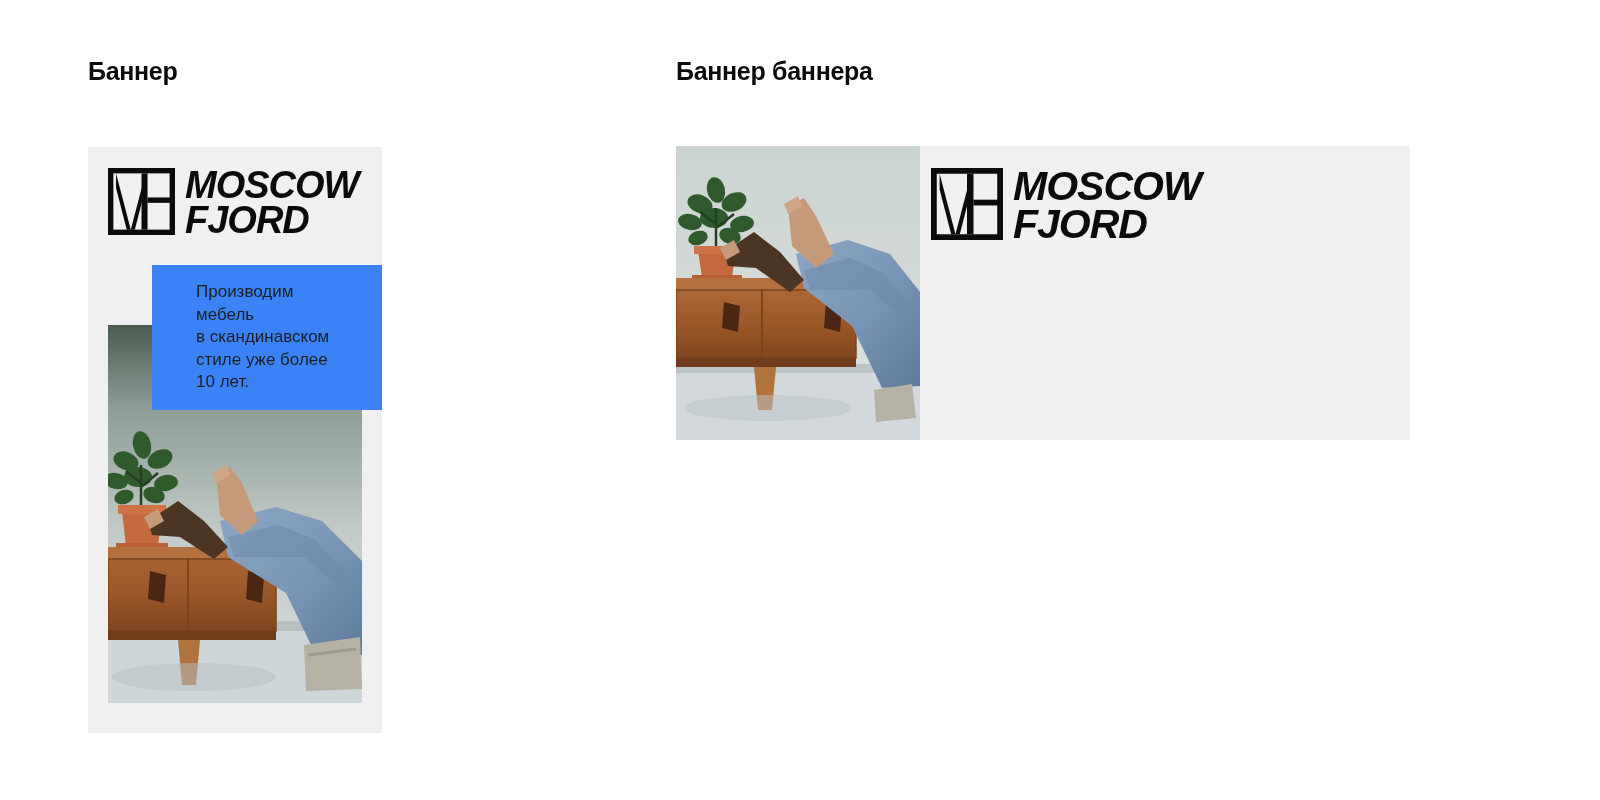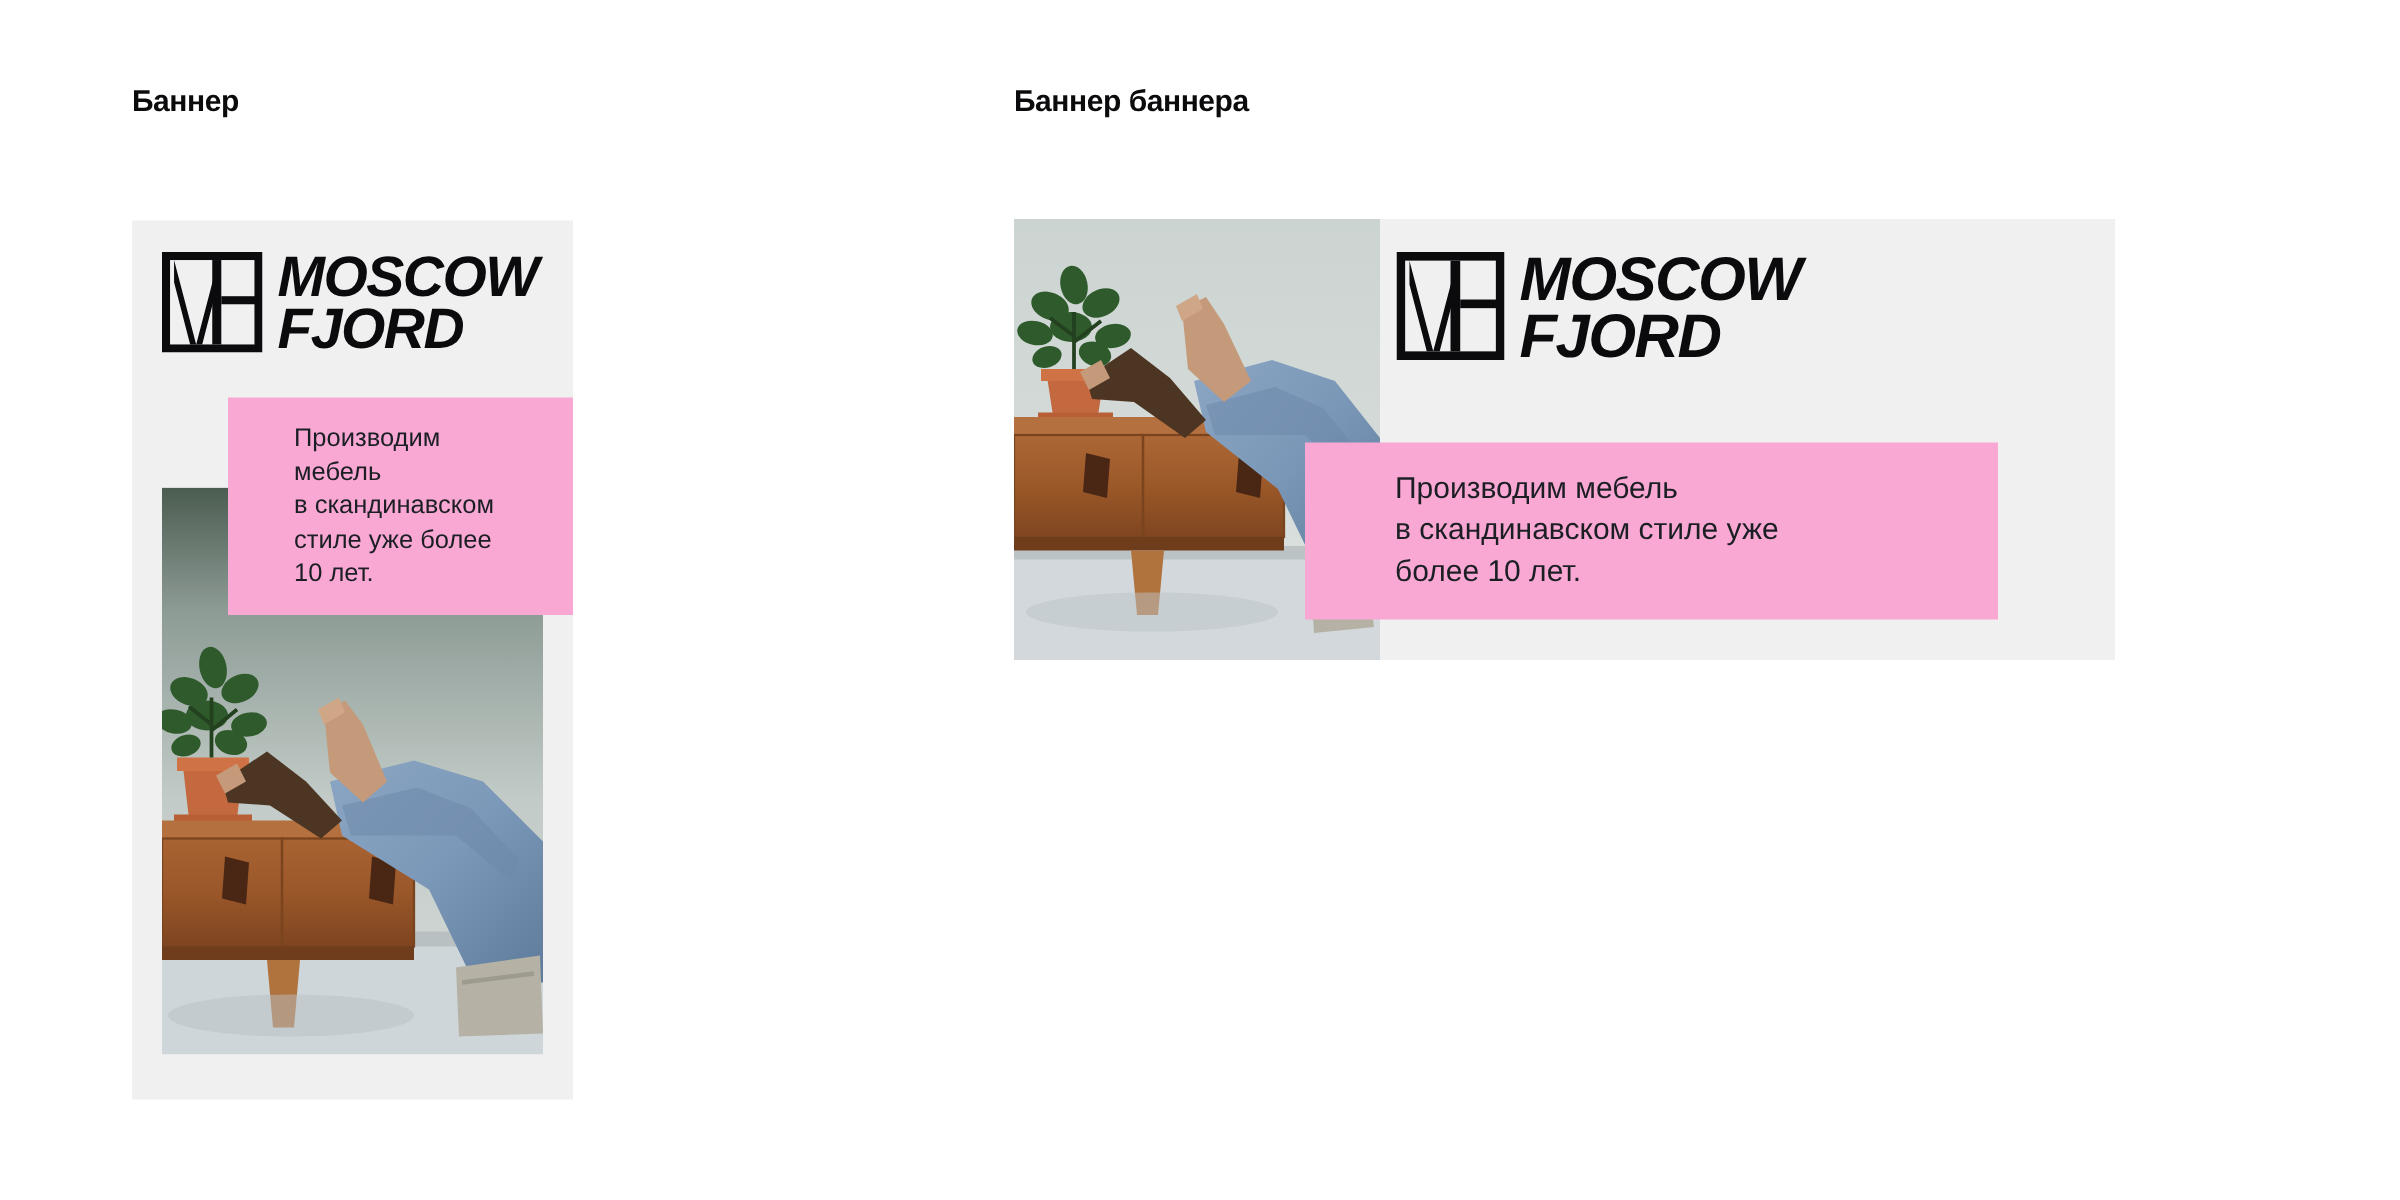--- a/index.html
+++ b/index.html
@@ -9,21 +9,21 @@
     height: 800px;
     background: #ffffff;
     font-family: "Liberation Sans", sans-serif;
     position: relative;
     overflow: hidden;
   }
 
   
   .section-title {
     position: absolute;
-    font-size: 20px;
+    font-size: 25px;
     font-weight: bold;
     letter-spacing: -0.3px;
     color: #0b0b0d;
     white-space: nowrap;
   }
   #title-left  { left: 88px;  top: 57px; }
   #title-right { left: 676px; top: 57px; }
 
   
   .banner {
@@ -61,21 +61,21 @@
 
   
   .photo { position: absolute; overflow: hidden; }
   #photo-vertical   { left: 20px; top: 178px; width: 254px; height: 378px; }
   #photo-horizontal { left: 0;    top: 0;     width: 244px; height: 294px; }
   .photo svg { display: block; width: 100%; height: 100%; }
 
   
   .caption {
     position: absolute;
-    background: #f9a8d4;
+    background: #3b82f6;
     color: #1b1f24;
     display: flex;
     align-items: center;
   }
   #caption-vertical {
     left: 64px; top: 118px; width: 230px; height: 145px;
     padding: 0 0 0 44px;
     font-size: 17px; line-height: 1.33;
   }
   #caption-horizontal {
@@ -252,18 +252,13 @@
       <path d="M12 8 L34 92 L56 8 L56 30 L40 92 L28 92 L12 30 Z" fill="#0b0b0d"></path>
       <rect x="50" y="8" width="9" height="84" fill="#0b0b0d"></rect>
       <rect x="59" y="44" width="37" height="8" fill="#0b0b0d"></rect>
     </svg>
     <div class="logo-words">
       <span>MOSCOW</span>
       <span>FJORD</span>
     </div>
   </div>
 
-  <div class="caption" id="caption-horizontal">
-    <p>Производим мебель
-в скандинавском стиле уже
-более 10 лет.</p>
-  </div>
 </div>
 
 </body></html>

